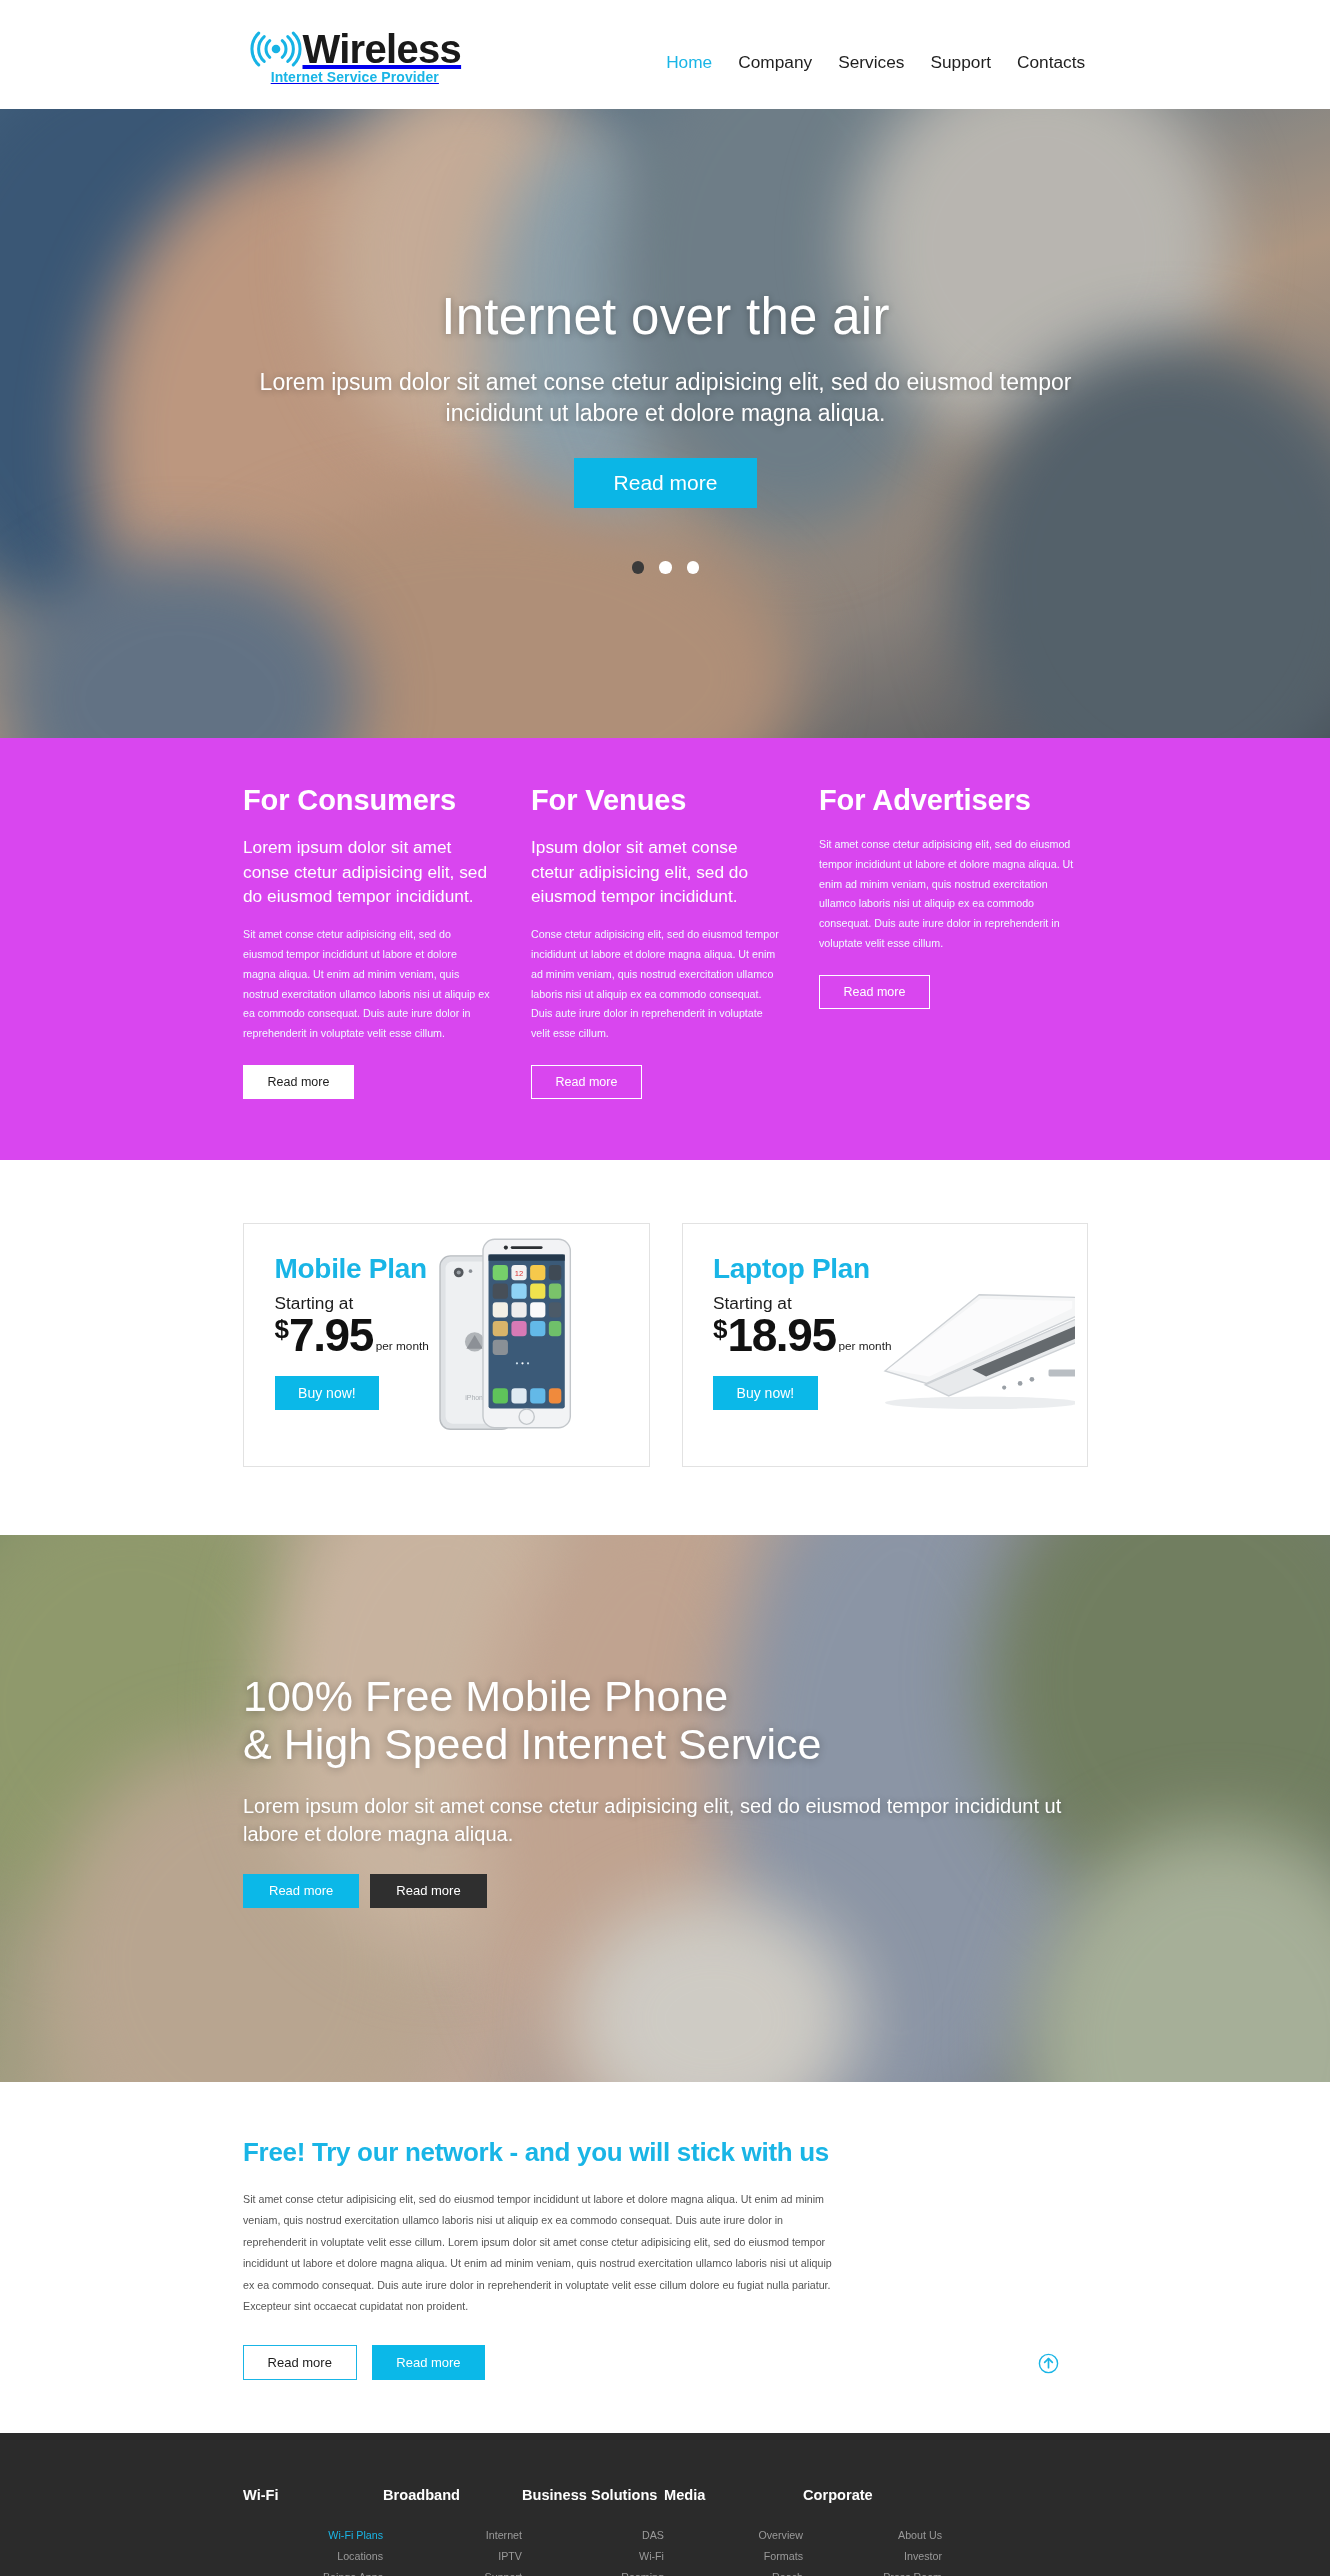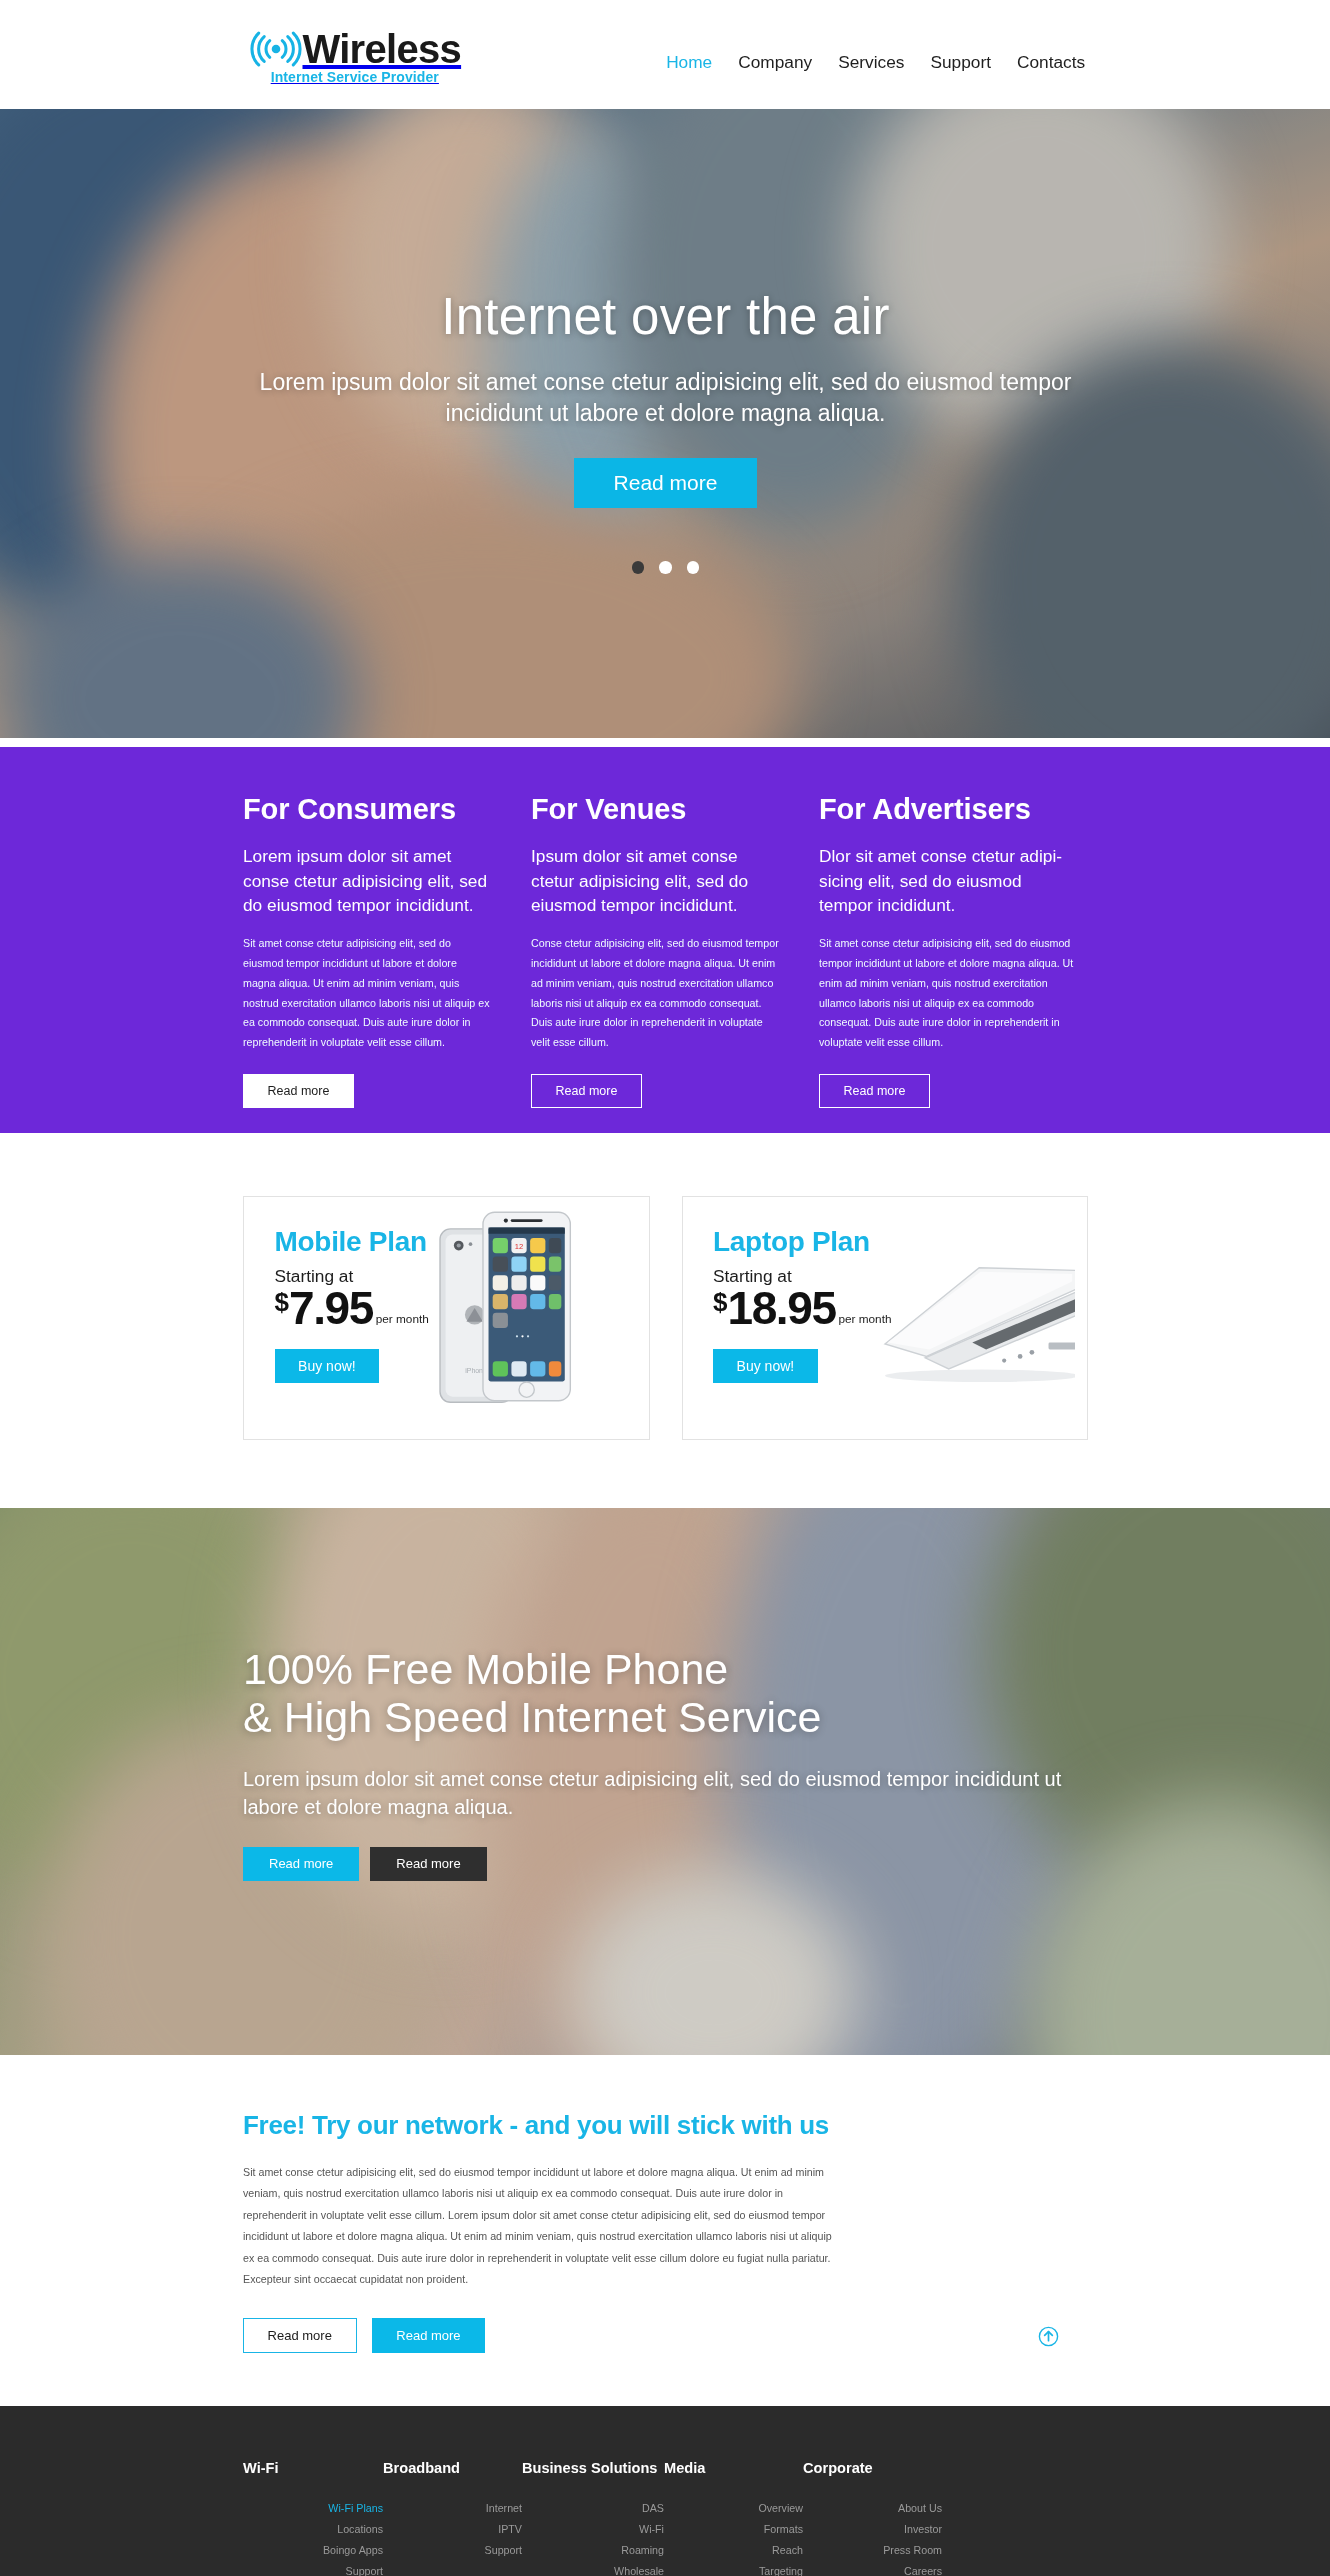--- a/index.html
+++ b/index.html
@@ -64,21 +64,21 @@
     display:inline-block; margin-top: 29px;
     background: #0bb6e6; color:#fff; border:0;
     font-size: 21px; padding: 13px 40px; cursor:pointer;
     font-family: "Liberation Sans", sans-serif;
   }
   .hero-dots { margin-top: 53px; display:flex; justify-content:center; gap: 15.2px; }
   .dot { width: 12.5px; height:12.5px; border-radius:50%; background:#ffffff; cursor:pointer; }
   .dot.active { background:#3a3a3a; }
 
   
-  .features { background: #6d28d9; padding: 46px 0 25px; margin-top: 9px; }
+  .features { background: #d946ef; padding: 46px 0 61px; }
   .features-grid { display: flex; gap: 39px; width:845px; margin:0 auto; }
   .feat-col { width: 249px; }
   .feat-col.c2 { width: 249px; }
   .feat-col.c3 { width: 256px; }
   .feat-h { font-size: 29px; color:#fff; font-weight: 600; letter-spacing:-0.1px; margin-bottom: 18px; }
   .feat-lead { font-size: 17.3px; color:#ffffff; line-height: 1.42; font-weight: 300; margin-bottom: 16.6px; }
   .feat-body { font-size: 10.7px; color:#f0fbff; line-height: 1.85; }
   .feat-btn {
     margin-top: 21px; display:inline-block; cursor:pointer;
     font-size: 12.5px; padding: 9px 23.6px; background: transparent;
@@ -234,21 +234,20 @@
 
       <div class="feat-col c2">
         <h2 class="feat-h">For Venues</h2>
         <p class="feat-lead">Ipsum dolor sit amet conse ctetur adipisicing elit, sed do eiusmod tempor incididunt.</p>
         <p class="feat-body">Conse ctetur adipisicing elit, sed do eiusmod tempor incididunt ut labore et dolore magna aliqua. Ut enim ad minim veniam, quis nostrud exercitation ullamco laboris nisi ut aliquip ex ea commodo consequat. Duis aute irure dolor in reprehenderit in voluptate velit esse cillum.</p>
         <button class="feat-btn">Read more</button>
       </div>
 
       <div class="feat-col c3">
         <h2 class="feat-h">For Advertisers</h2>
-        <p class="feat-lead">Dlor sit amet conse ctetur adipi-sicing elit, sed do eiusmod tempor incididunt.</p>
         <p class="feat-body">Sit amet conse ctetur adipisicing elit, sed do eiusmod tempor incididunt ut labore et dolore magna aliqua. Ut enim ad minim veniam, quis nostrud exercitation ullamco laboris nisi ut aliquip ex ea commodo consequat. Duis aute irure dolor in reprehenderit in voluptate velit esse cillum.</p>
         <button class="feat-btn">Read more</button>
       </div>
 
     </div>
   </section>
 
   <section class="plans">
     <div class="plans-grid">
 

